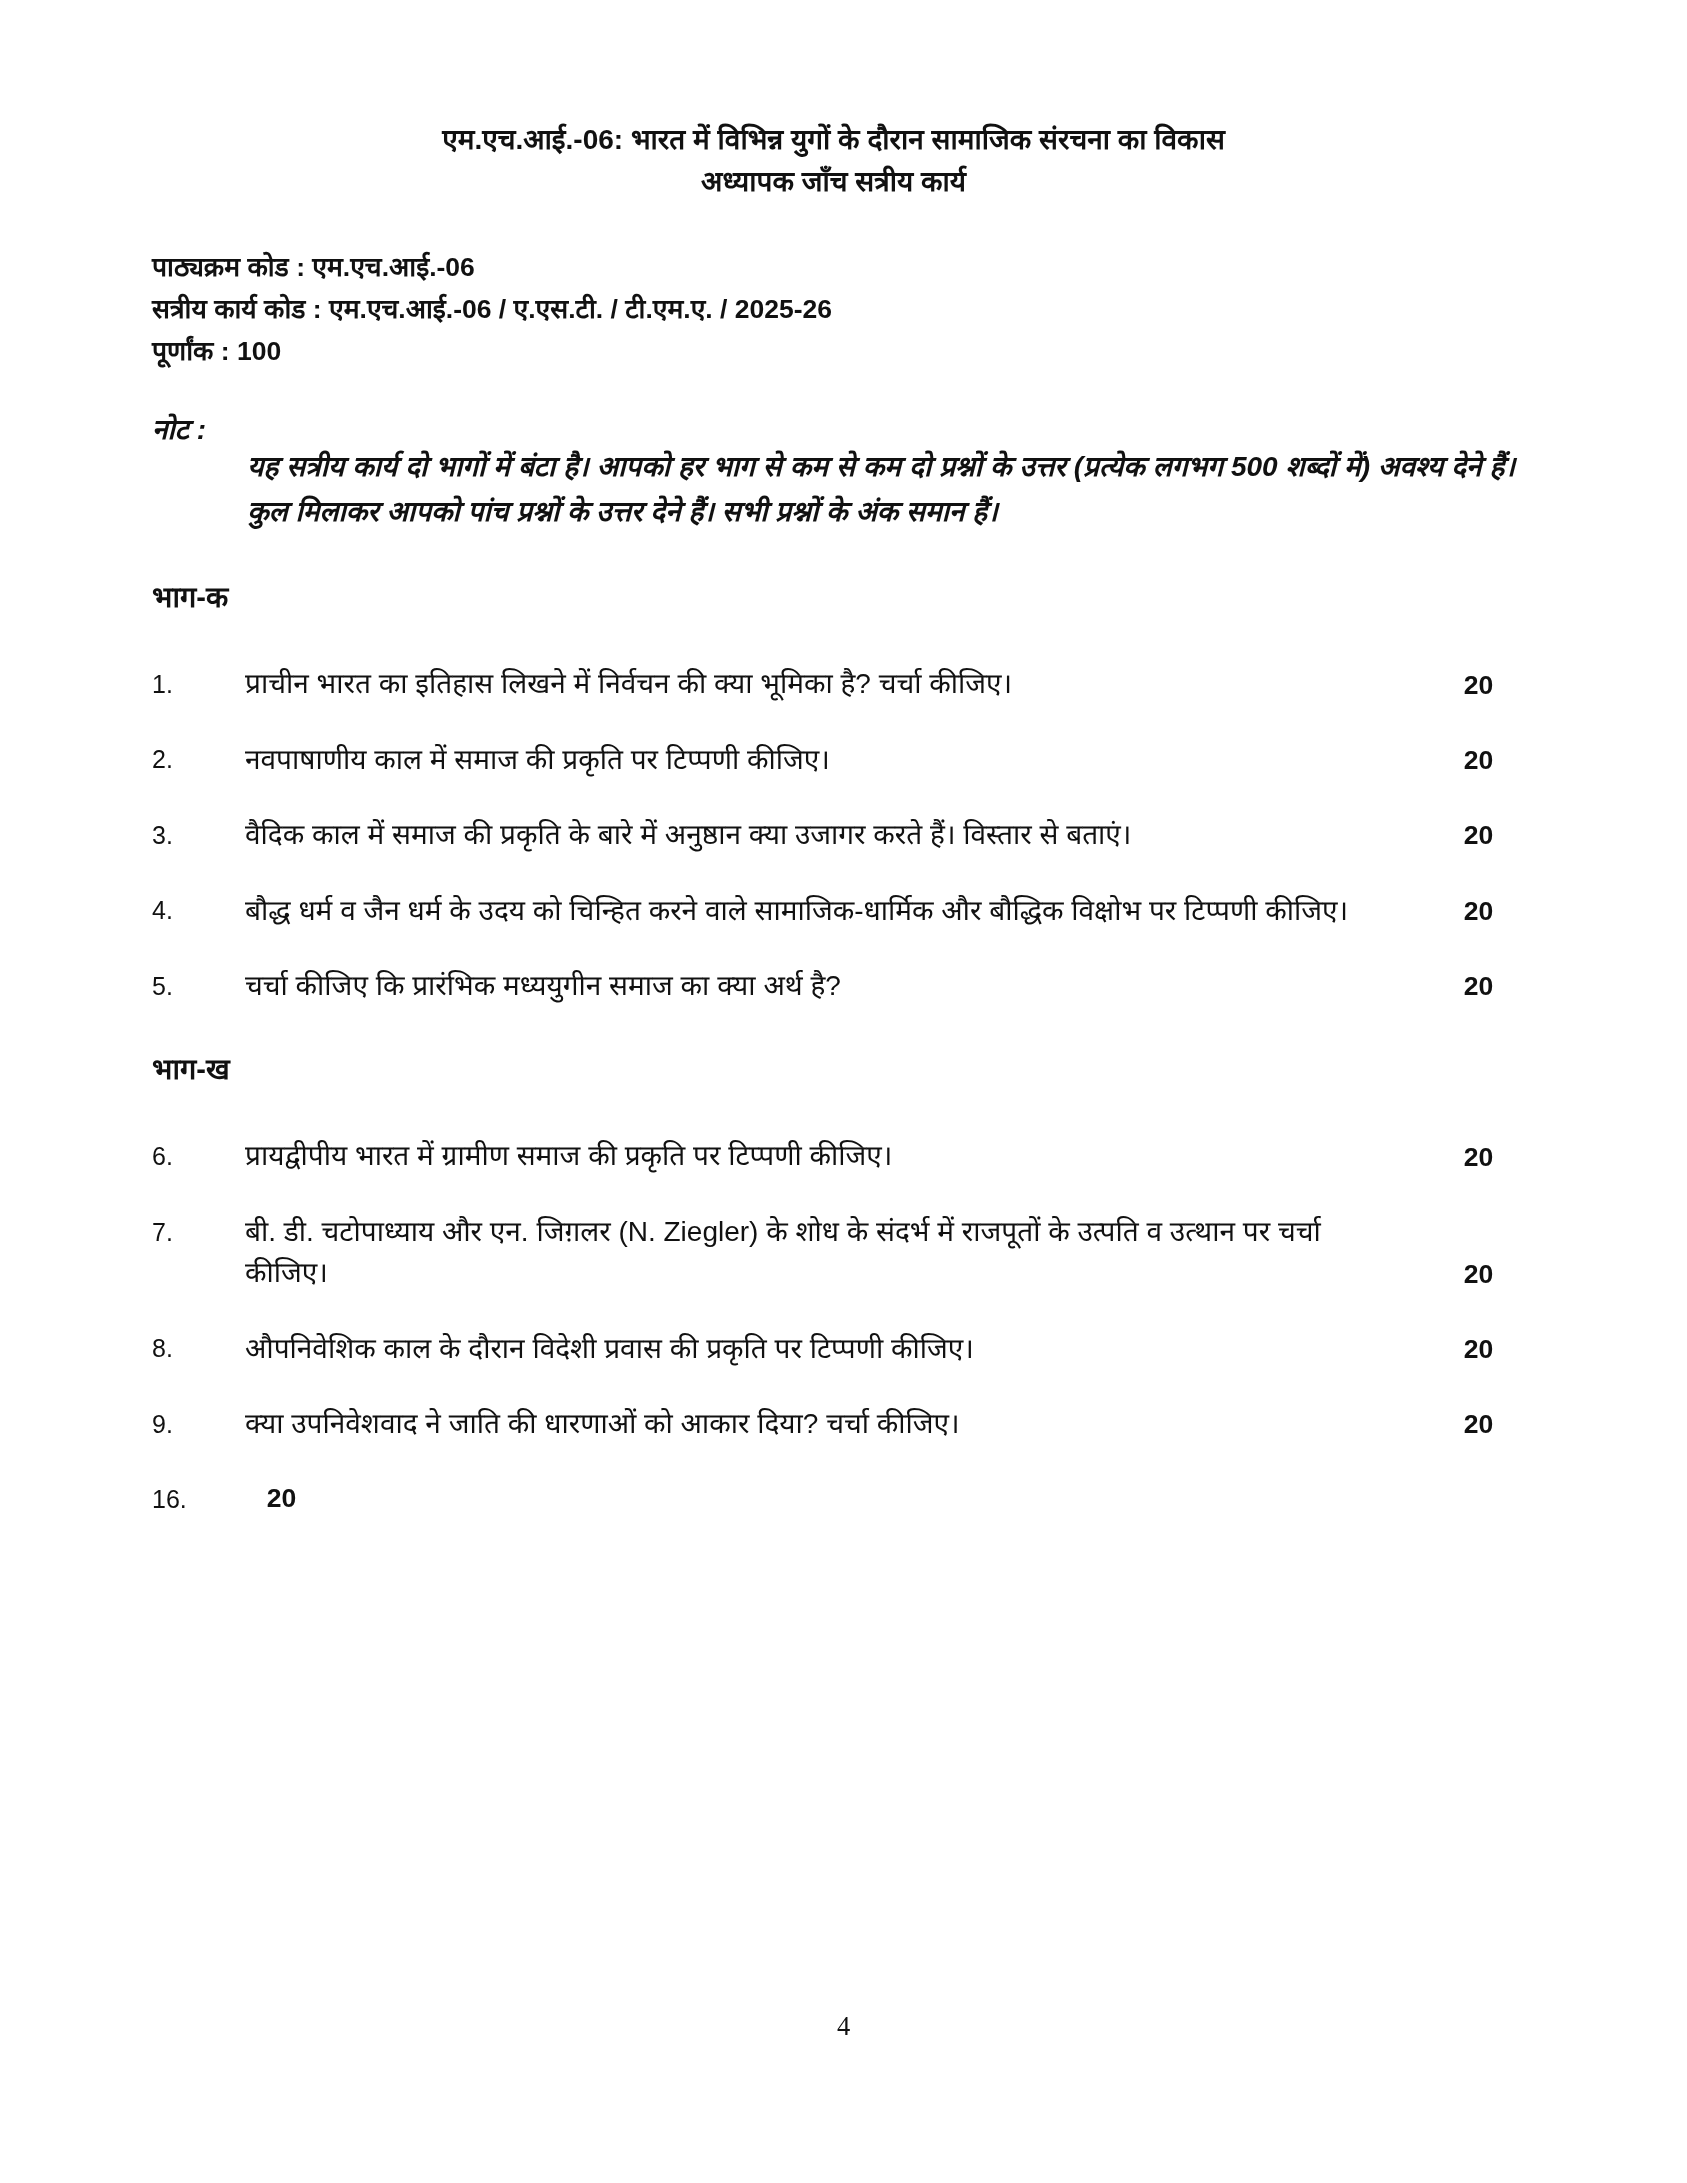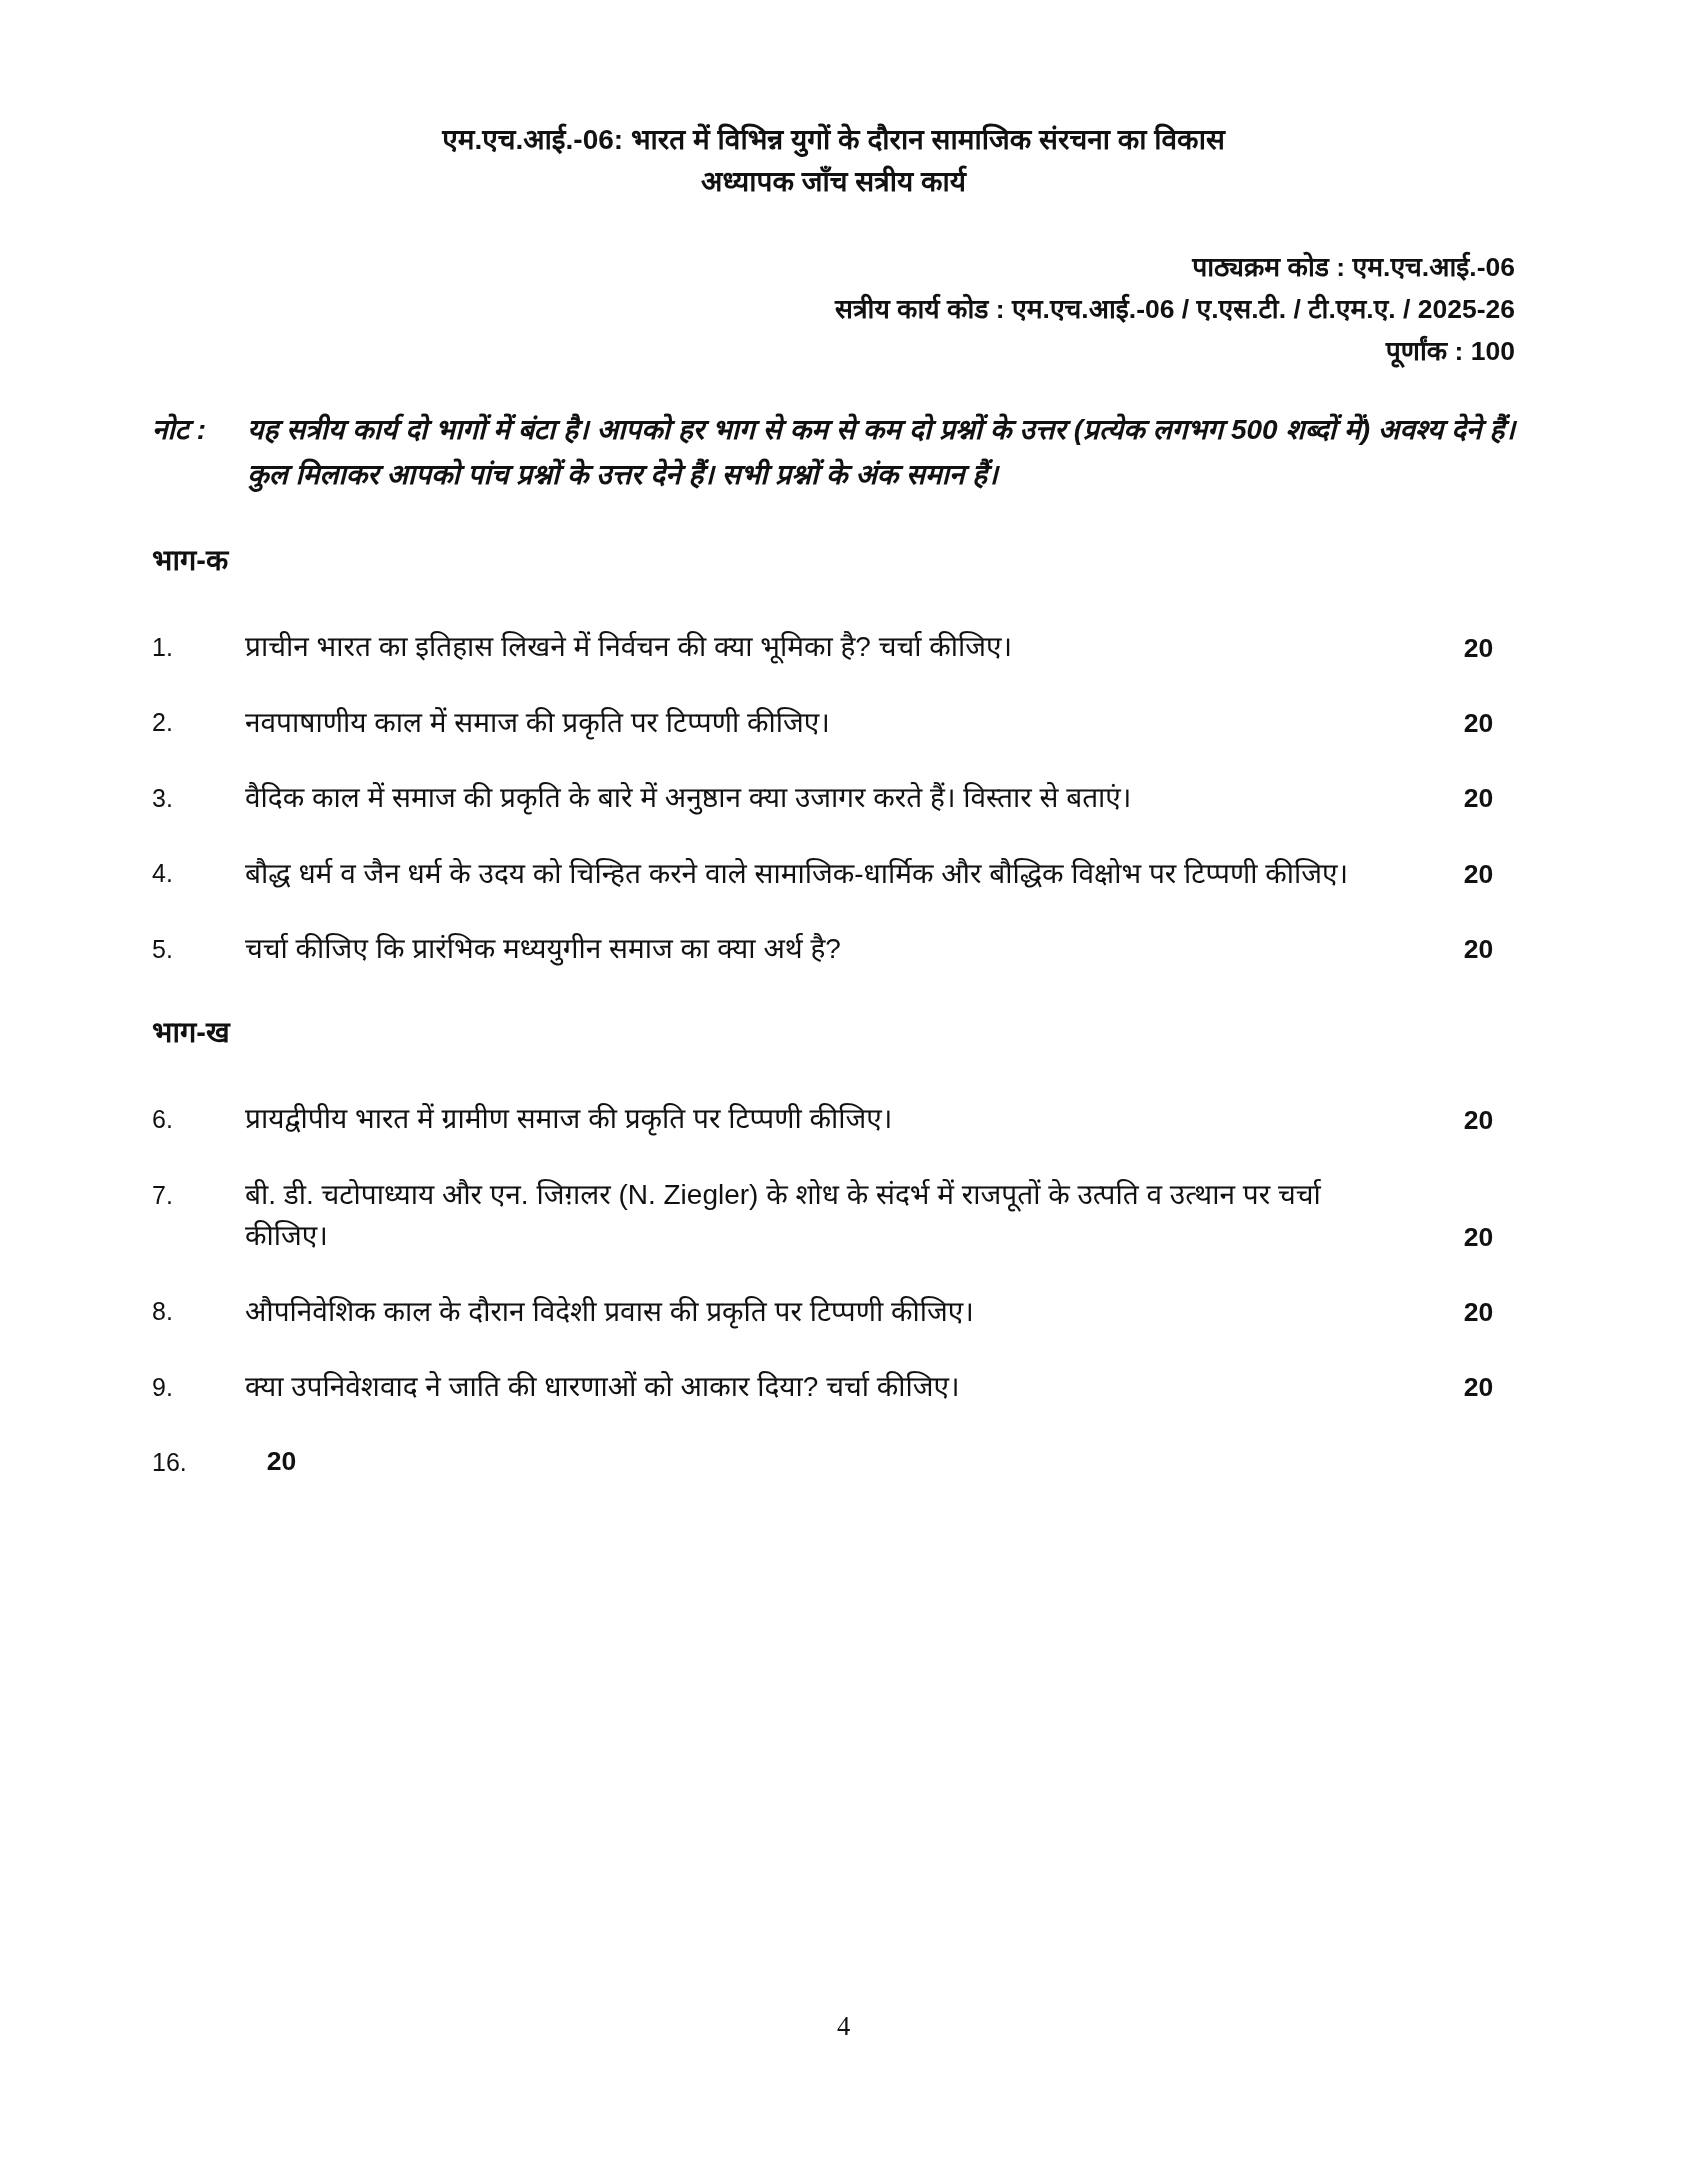--- a/index.html
+++ b/index.html
@@ -21,21 +21,21 @@
   }
   
   .title {
     text-align: center;
     font-weight: bold;
     font-size: 28px;
     line-height: 1.5;
   }
   .codes {
     margin-top: 44px;
-    text-align: right;
+    text-align: left;
     font-weight: bold;
     font-size: 26.5px;
     line-height: 1.58;
   }
   
   .note {
     margin-top: 34px;
     display: flex;
     font-weight: bold;
     font-size: 28px;
@@ -43,20 +43,21 @@
     font-style: italic;
   }
   .note-label {
     flex: 0 0 86px;
     white-space: nowrap;
   }
   .note-text {
     flex: 1;
     text-align: justify;
     padding-left: 9.3px;
+    margin-top: 37px;
   }
   
   .section-heading {
     margin-top: 42px;
     text-align: left;
     font-weight: bold;
     font-size: 29px;
   }
   .questions {
     margin-top: 48px;

